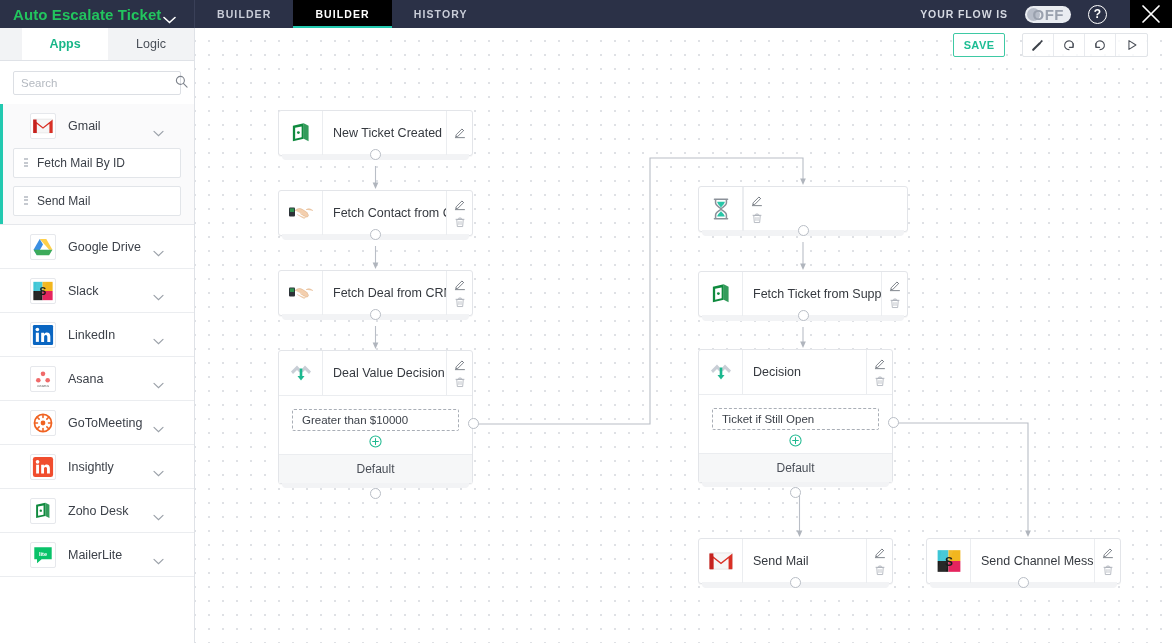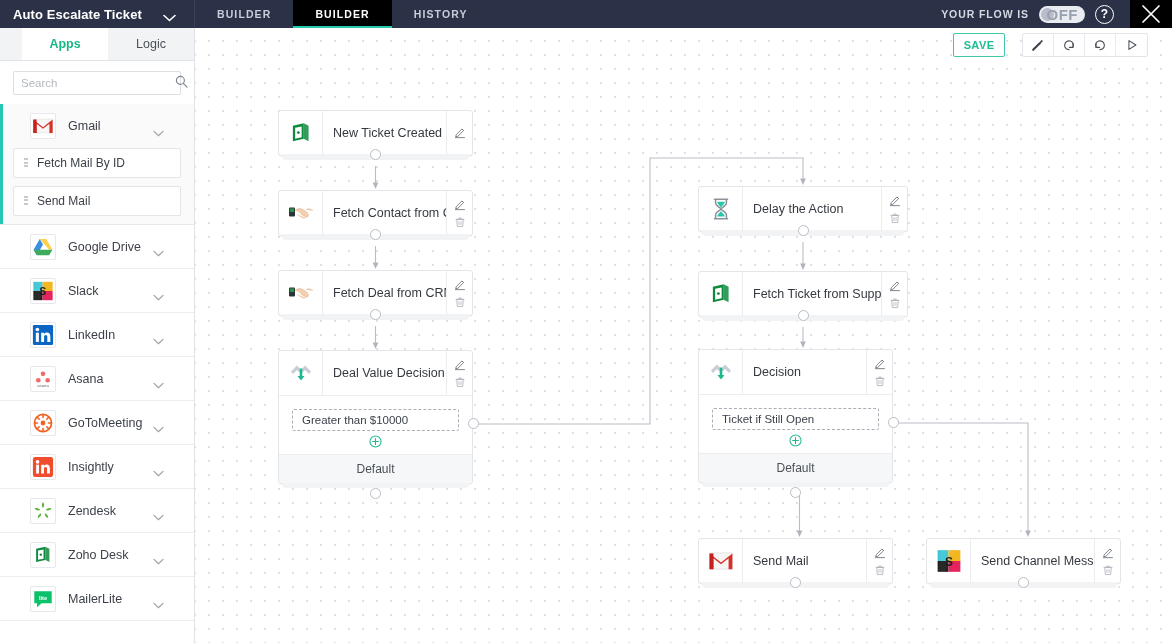--- a/index.html
+++ b/index.html
@@ -14,22 +14,22 @@
   .topbar {
     position: absolute; top: 0; left: 0;
     width: 1172px; height: 28px;
     background: #2b3147;
     display: flex; align-items: stretch;
   }
   .flow-title {
     width: 195px; height: 28px;
     display: flex; align-items: center;
     padding-left: 13px;
-    color: #ffffff;
-    font-size: 13px;
+    color: #22c55e;
+    font-size: 15px;
     font-weight: bold;
     border-right: 1px solid #3a4058;
     position: relative;
   }
   .flow-title .ttl { letter-spacing: .1px; }
   .flow-title .chev {
     position: absolute; right: 18px; top: 50%;
     transform: translateY(-50%);
     width: 13px; height: 8px;
   }
@@ -51,21 +51,21 @@
   }
   .tab.active::after {
     content: "";
     position: absolute; left: 0; right: 0; bottom: 0;
     height: 2px; background: #22c9b0;
   }
 
   .topbar-right {
     margin-left: auto;
     display: flex; align-items: center;
-    gap: 10px;
+    gap: 17px;
     padding-right: 0px;
   }
   .flow-is-label {
     color: #d5d9e2;
     font-size: 10.5px;
     letter-spacing: .9px;
     font-weight: bold;
   }
   .toggle {
     width: 46px; height: 17px;
@@ -527,40 +527,20 @@
         <div class="app-row">
           <span class="app-icon">
             <svg viewBox="0 0 24 24" width="22" height="22">
               <rect x="1" y="1" width="22" height="22" rx="2.5" fill="#f04d2e"></rect>
               <rect x="4.5" y="9.5" width="3.1" height="9.6" fill="#ffffff"></rect>
               <circle cx="6.05" cy="6.4" r="2" fill="#ffffff"></circle>
               <path d="M10 9.5 h3 v1.3 c.6-1 1.7-1.6 3-1.6 2.3 0 3.5 1.5 3.5 4.2 v5.7 h-3.1 v-5.1 c0-1.3-.5-2.1-1.6-2.1-1.1 0-1.7.8-1.7 2.1 v5.1 H10 Z" fill="#ffffff"></path>
             </svg>
           </span>
           <span class="app-name">Insightly</span>
-          <span class="app-chev"><svg viewBox="0 0 11 7" width="11" height="7">
-              <path d="M1 1.4 L5.5 5.6 L10 1.4" fill="none" stroke="#9aa0a8" stroke-width="1.2" stroke-linecap="round"></path>
-            </svg></span>
-        </div>
-      </div>
-      <div class="app-group">
-        <div class="app-row">
-          <span class="app-icon">
-            <svg viewBox="0 0 24 24" width="22" height="22">
-              <g fill="#5cb037">
-                <path d="M12 2.2 c1.6 2.4 1.6 4.6 0 6.6 -1.6-2 -1.6-4.2 0-6.6z" transform="rotate(0 12 12)"></path>
-                <path d="M12 2.2 c1.6 2.4 1.6 4.6 0 6.6 -1.6-2 -1.6-4.2 0-6.6z" transform="rotate(72 12 12)"></path>
-                <path d="M12 2.2 c1.6 2.4 1.6 4.6 0 6.6 -1.6-2 -1.6-4.2 0-6.6z" transform="rotate(144 12 12)"></path>
-                <path d="M12 2.2 c1.6 2.4 1.6 4.6 0 6.6 -1.6-2 -1.6-4.2 0-6.6z" transform="rotate(216 12 12)"></path>
-                <path d="M12 2.2 c1.6 2.4 1.6 4.6 0 6.6 -1.6-2 -1.6-4.2 0-6.6z" transform="rotate(288 12 12)"></path>
-              </g>
-              <circle cx="12" cy="12" r="2.1" fill="#ffffff"></circle>
-            </svg>
-          </span>
-          <span class="app-name">Zendesk</span>
           <span class="app-chev"><svg viewBox="0 0 11 7" width="11" height="7">
               <path d="M1 1.4 L5.5 5.6 L10 1.4" fill="none" stroke="#9aa0a8" stroke-width="1.2" stroke-linecap="round"></path>
             </svg></span>
         </div>
       </div>
       <div class="app-group">
         <div class="app-row">
           <span class="app-icon">
             <svg viewBox="0 0 24 24" width="22" height="22">
               <path d="M4.5 5.2 L14.5 3.1 L14.5 17.4 L4.5 19.6 Z" fill="#0f8a3e"></path>
@@ -780,21 +760,20 @@
         <div class="node-head">
        <span class="node-icon">
             <svg viewBox="0 0 24 24" width="26" height="26">
               <path d="M6 3 h12 M6 21 h12" stroke="#8b9199" stroke-width="1.5" stroke-linecap="round"></path>
               <path d="M7 3.2 L7 6.5 C7 9 12 11 12 12 C12 13 7 15 7 17.5 L7 20.8" fill="none" stroke="#8b9199" stroke-width="1.4"></path>
               <path d="M17 3.2 L17 6.5 C17 9 12 11 12 12 C12 13 17 15 17 17.5 L17 20.8" fill="none" stroke="#8b9199" stroke-width="1.4"></path>
               <path d="M8.5 5.2 L15.5 5.2 C15.5 7.4 12 9.8 12 11 C12 9.8 8.5 7.4 8.5 5.2 Z" fill="#29c6a8"></path>
               <path d="M12 13.5 C12 14.7 15.5 16.8 15.5 19 L8.5 19 C8.5 16.8 12 14.7 12 13.5 Z" fill="#29c6a8"></path>
             </svg>
           </span>
-       <span class="node-title">Delay the Action</span>
        <span class="node-actions">
             <span class="icon-btn">
               <svg viewBox="0 0 14 14" width="12" height="12">
                 <path d="M2 11.2 L2.6 9 L9.3 2.3 L11.2 4.2 L4.5 10.9 Z" fill="none" stroke="#6b7079" stroke-width="1"></path>
                 <path d="M9.3 2.3 L11.2 4.2" stroke="#6b7079" stroke-width="1"></path>
                 <path d="M1.6 12.4 L12.2 12.4" stroke="#6b7079" stroke-width="1" stroke-linecap="round"></path>
               </svg>
             </span>
        <span class="icon-btn">
               <svg viewBox="0 0 14 14" width="12" height="12">

